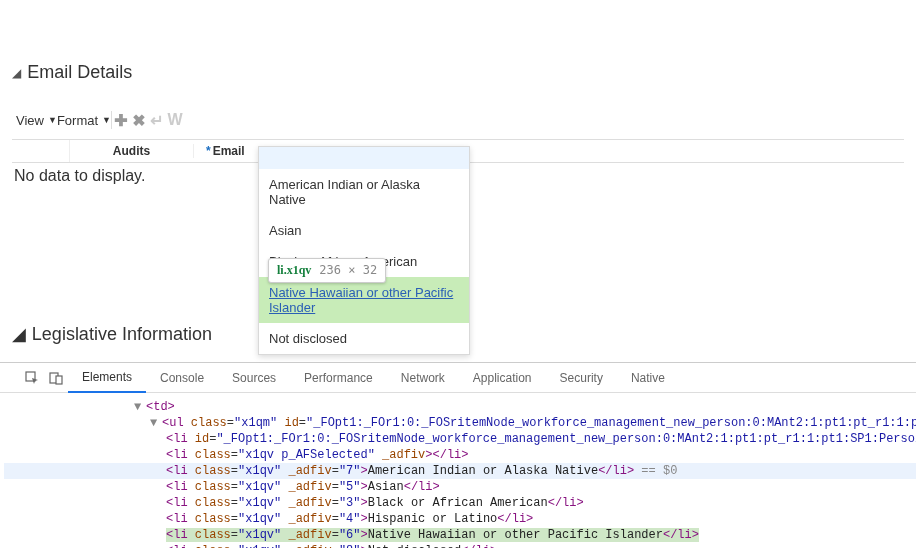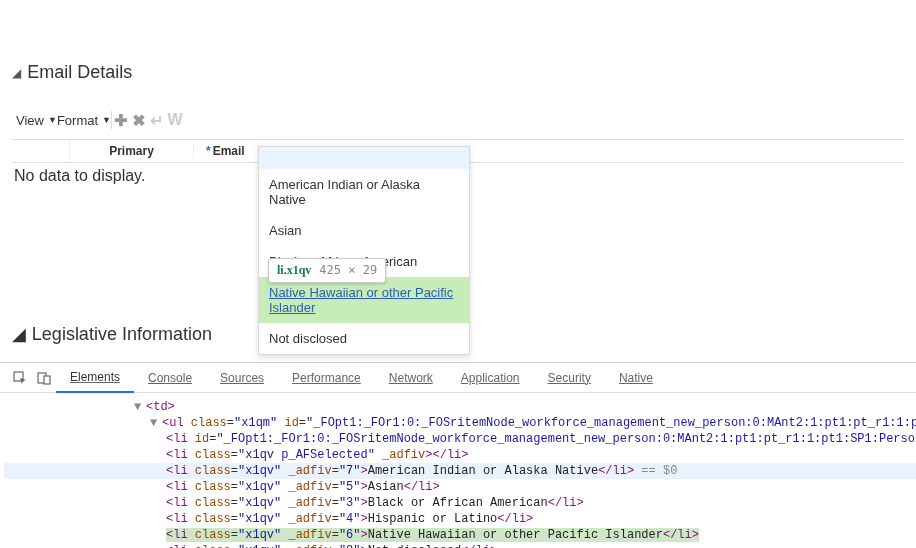--- a/index.html
+++ b/index.html
@@ -132,22 +132,21 @@
   }
   .dt-tabs {
     display:flex;
     align-items:center;
     gap:0;
     height:30px;
     border-bottom:1px solid #ddd;
     font-family: -apple-system, "Segoe UI", Arial, sans-serif;
     font-size:12px;
     color:#666;
-    padding-left:8px;
-    text-decoration:underline;
+    padding-left:20px;
   }
   .dt-tabs .dt-icon {
     width:24px; height:24px;
     display:flex; align-items:center; justify-content:center;
     color:#666;
   }
   .dt-tabs .dt-tab {
     padding:0 14px;
     height:100%;
     display:flex; align-items:center;
@@ -201,21 +200,21 @@
     </div>
     <div class="tb-sep"></div>
     <span class="icon">✚</span>
     <span class="icon">✖</span>
     <span class="icon" style="color:#ccc;">↵</span>
     <span class="icon" style="color:#ccc; font-weight:bold;">W</span>
   </div>
 
   <div class="grid-header">
     <div class="col-sel"></div>
-    <div class="col primary">Primary</div>
+    <div class="col primary">Audits</div>
     <div class="col type">
       <span class="req-mark">*</span><span>Email</span>
     </div>
   </div>
   <div class="no-data">No data to display.</div>
 
   <div class="section-title-2">
     <span class="tri">◢</span>
     <span>Legislative Information</span>
   </div>
@@ -223,21 +222,21 @@
   <div class="dropdown">
     <div class="dd-blank"></div>
     <div class="dd-item">American Indian or Alaska Native</div>
     <div class="dd-item">Asian</div>
     <div class="dd-item">Black or African American</div>
     <div class="dd-item dd-highlight">Native Hawaiian or other Pacific Islander</div>
     <div class="dd-item">Not disclosed</div>
   </div>
 
   <div class="inspect-tip">
-    <span class="sel">li.x1qv</span><span class="dim">425 × 29</span>
+    <span class="sel">li.x1qv</span><span class="dim">236 × 32</span>
   </div>
 
 </div>
 
 <div class="devtools">
   <div class="dt-tabs">
     <div class="dt-icon">
       <svg width="14" height="14" viewBox="0 0 14 14">
           <rect x="1" y="1" width="9" height="9" fill="none" stroke="#666" stroke-width="1.2"></rect>
           <path d="M7 7 L13 9 L10 10 L9 13 Z" fill="#666"></path>

